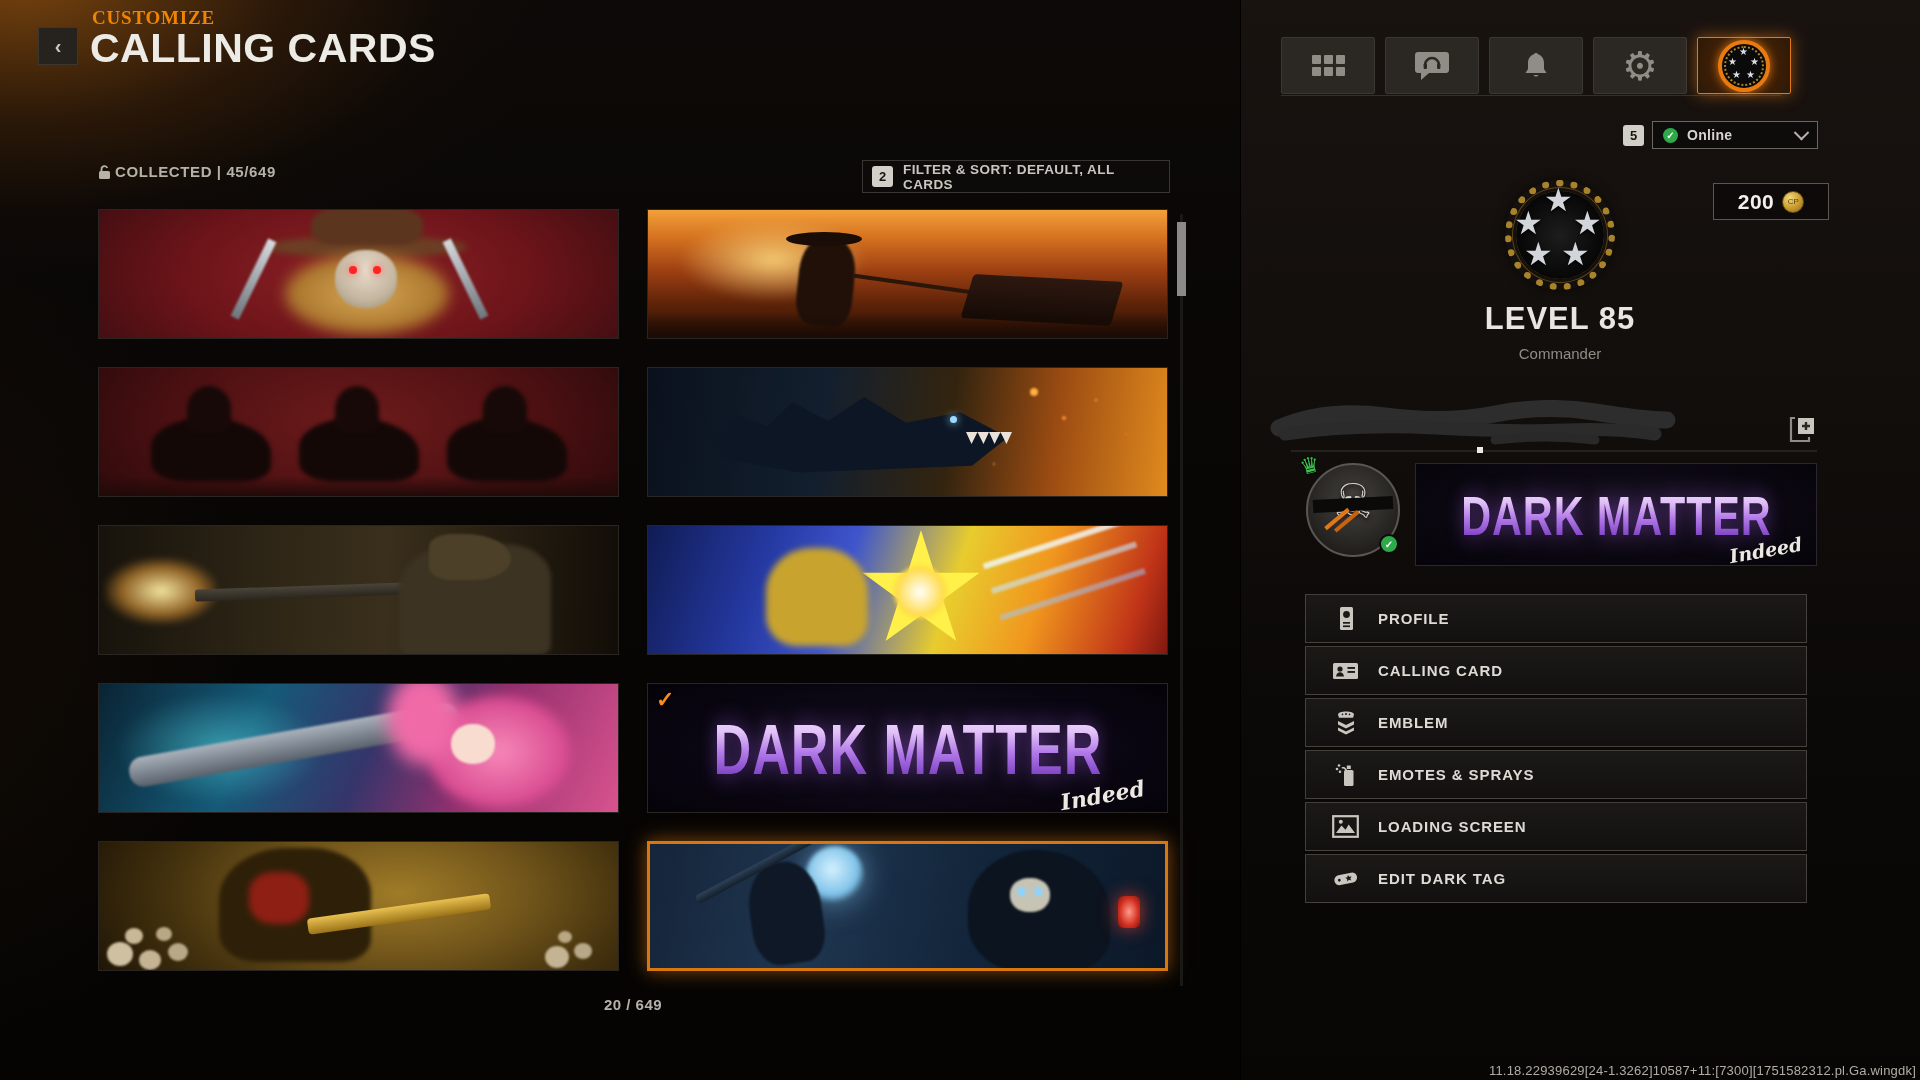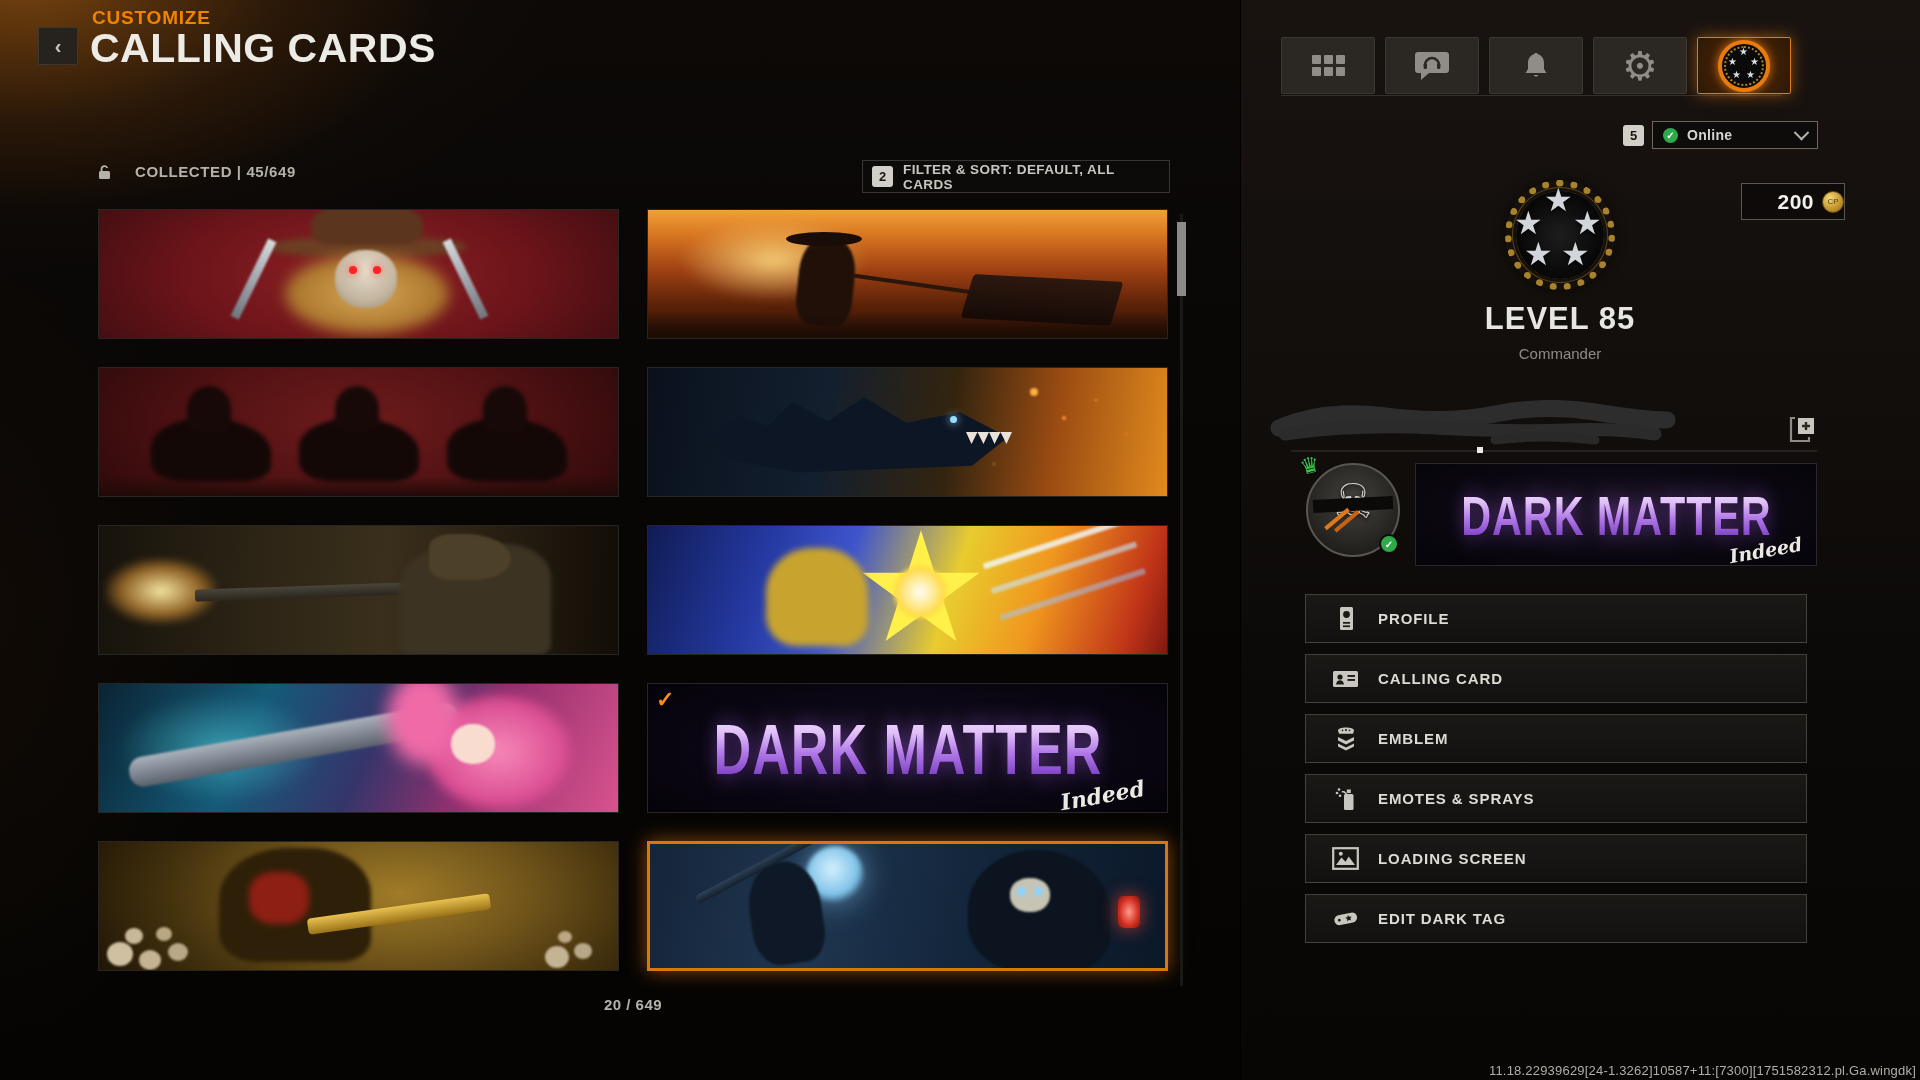--- a/index.html
+++ b/index.html
@@ -9,29 +9,29 @@
 
   
   .stage{position:absolute;left:0;top:0;width:1240px;height:1080px;
     background:
       radial-gradient(760px 420px at 2% -2%, rgba(225,125,22,0.50), rgba(150,78,14,0.22) 34%, rgba(70,35,8,0.08) 55%, rgba(0,0,0,0) 72%),
       radial-gradient(500px 700px at -5% 60%, rgba(60,32,10,0.20), rgba(0,0,0,0) 60%),
       linear-gradient(180deg,#0c0907 0%,#080605 45%,#050403 100%);}
 
   .back-btn{left:38px;top:27px;width:38px;height:36px;background:#26231f;border:1px solid #3a3733;
     color:#c9c6bf;font-size:20px;font-weight:bold;display:flex;align-items:center;justify-content:center;}
-  .kicker{left:92px;top:7px;font-size:19px;font-weight:bold;color:#f08400;letter-spacing:0.8px;}
+  .kicker{left:92px;top:7px;font-size:19px;font-weight:bold;color:#f08400;letter-spacing:0.8px;font-family:Liberation Serif, serif;}
   .page-title{left:90px;top:25px;font-size:41px;font-weight:bold;color:#edebe6;letter-spacing:0.5px;}
 
   .tabs{left:652px;top:27px;height:34px;display:flex;align-items:center;}
   .tab{padding:0 16px;height:34px;line-height:34px;font-size:15px;font-weight:bold;
     color:#b3b0a8;letter-spacing:0.8px;}
   .tab.active{background:#f08400;color:#181510;box-shadow:0 0 16px rgba(240,132,0,0.45);}
 
-  .collected{left:98px;top:163px;display:flex;align-items:center;gap:24px;
+  .collected{left:98px;top:163px;display:flex;align-items:center;gap:4px;
     color:#b5b2aa;font-size:15px;font-weight:bold;letter-spacing:0.6px;}
 
   .filter-bar{left:862px;top:160px;width:308px;height:33px;background:rgba(13,12,10,0.92);
     border:1px solid #393631;display:flex;align-items:center;gap:10px;padding:0 9px;box-sizing:border-box;}
   .key-badge{width:21px;height:21px;background:#d2cfc8;color:#17150f;border-radius:3px;
     font-size:13px;font-weight:bold;display:flex;align-items:center;justify-content:center;flex:0 0 auto;}
   .filter-label{font-size:13.5px;font-weight:bold;color:#c9c6bf;letter-spacing:0.4px;}
 
   
   .cards{left:98px;top:209px;width:1070px;display:grid;
@@ -172,22 +172,22 @@
   .wreath{position:absolute;inset:0;border-radius:50%;border:7px dotted #a8832c;
     box-shadow:inset 0 0 0 1px #5e4516,0 0 12px rgba(0,0,0,0.6);}
   .wreath::after{content:"";position:absolute;inset:4px;border:2px solid rgba(160,125,40,0.55);border-radius:50%;}
   .emblem-core{position:absolute;inset:11px;border-radius:50%;background:radial-gradient(#1d1d1d,#050505 75%);}
   .level-emblem s{position:absolute;text-decoration:none;color:#d2d5d9;font-size:32px;line-height:1;
     text-shadow:0 2px 3px rgba(0,0,0,0.8);}
   .level-emblem .t1{left:39px;top:4px;}.level-emblem .t2{left:9px;top:27px;}
   .level-emblem .t3{left:68px;top:27px;}.level-emblem .t4{left:19px;top:58px;}
   .level-emblem .t5{left:56px;top:58px;}
 
-  .currency{left:500px;top:183px;width:104px;height:37px;border:1px solid #5a5751;background:rgba(8,7,6,0.6);
-    display:flex;align-items:center;justify-content:flex-end;gap:8px;box-sizing:border-box;}
+  .currency{left:472px;top:183px;width:116px;height:37px;border:1px solid #5a5751;background:rgba(8,7,6,0.6);
+    display:flex;align-items:center;justify-content:center;gap:8px;box-sizing:border-box;}
   .currency-amount{font-size:21px;font-weight:bold;color:#f2f0ec;letter-spacing:0.5px;}
   .coin{width:20px;height:20px;border-radius:50%;border:1px solid #6a4f14;
     background:radial-gradient(circle at 35% 30%,#f2d87a,#c89a2e 55%,#8a6418);
     color:#5a420e;font-size:8px;font-weight:normal;display:flex;align-items:center;justify-content:center;}
 
   .level-label{left:184px;top:301px;width:270px;text-align:center;font-size:31px;font-weight:bold;
     color:#e8e6e1;letter-spacing:1px;}
   .rank-label{left:184px;top:345px;width:270px;text-align:center;font-size:15px;color:#8f8c86;}
 
   .xp-line{left:50px;top:450px;width:526px;height:2px;background:#242120;}
@@ -208,21 +208,21 @@
     background:#2eaa4a;border:2px solid #0c0b0a;color:#fff;font-size:10px;font-weight:bold;
     display:flex;align-items:center;justify-content:center;}
 
   .id-banner{left:174px;top:463px;width:402px;height:103px;overflow:hidden;box-sizing:border-box;
     background:radial-gradient(320px 90px at 50% 45%,#16101e 0%,#0a0710 55%,#040307 100%);
     border:1px solid #2a2730;}
   .id-banner .dm-text{font-size:46px;}
   .id-banner .dm-sub{font-size:19px;right:14px;bottom:4px;}
 
   .menu{left:64px;top:594px;width:502px;}
-  .menu-item{height:49px;margin-bottom:11px;background:linear-gradient(180deg,#1b1916,#131110);
+  .menu-item{height:49px;margin-bottom:3px;background:linear-gradient(180deg,#1b1916,#131110);
     border:1px solid rgba(125,120,112,0.45);display:flex;align-items:center;gap:19px;
     padding-left:26px;box-sizing:border-box;}
   .menu-icon{width:27px;height:27px;display:flex;align-items:center;justify-content:center;flex:0 0 auto;}
   .menu-label{font-size:15px;font-weight:bold;color:#dedbd5;letter-spacing:0.9px;}
 
   .version{right:5px;bottom:2px;font-size:13px;color:#b0ada5;letter-spacing:0.2px;}
 
   .name-scribble{left:24px;top:400px;}
 </style>
 </head>

